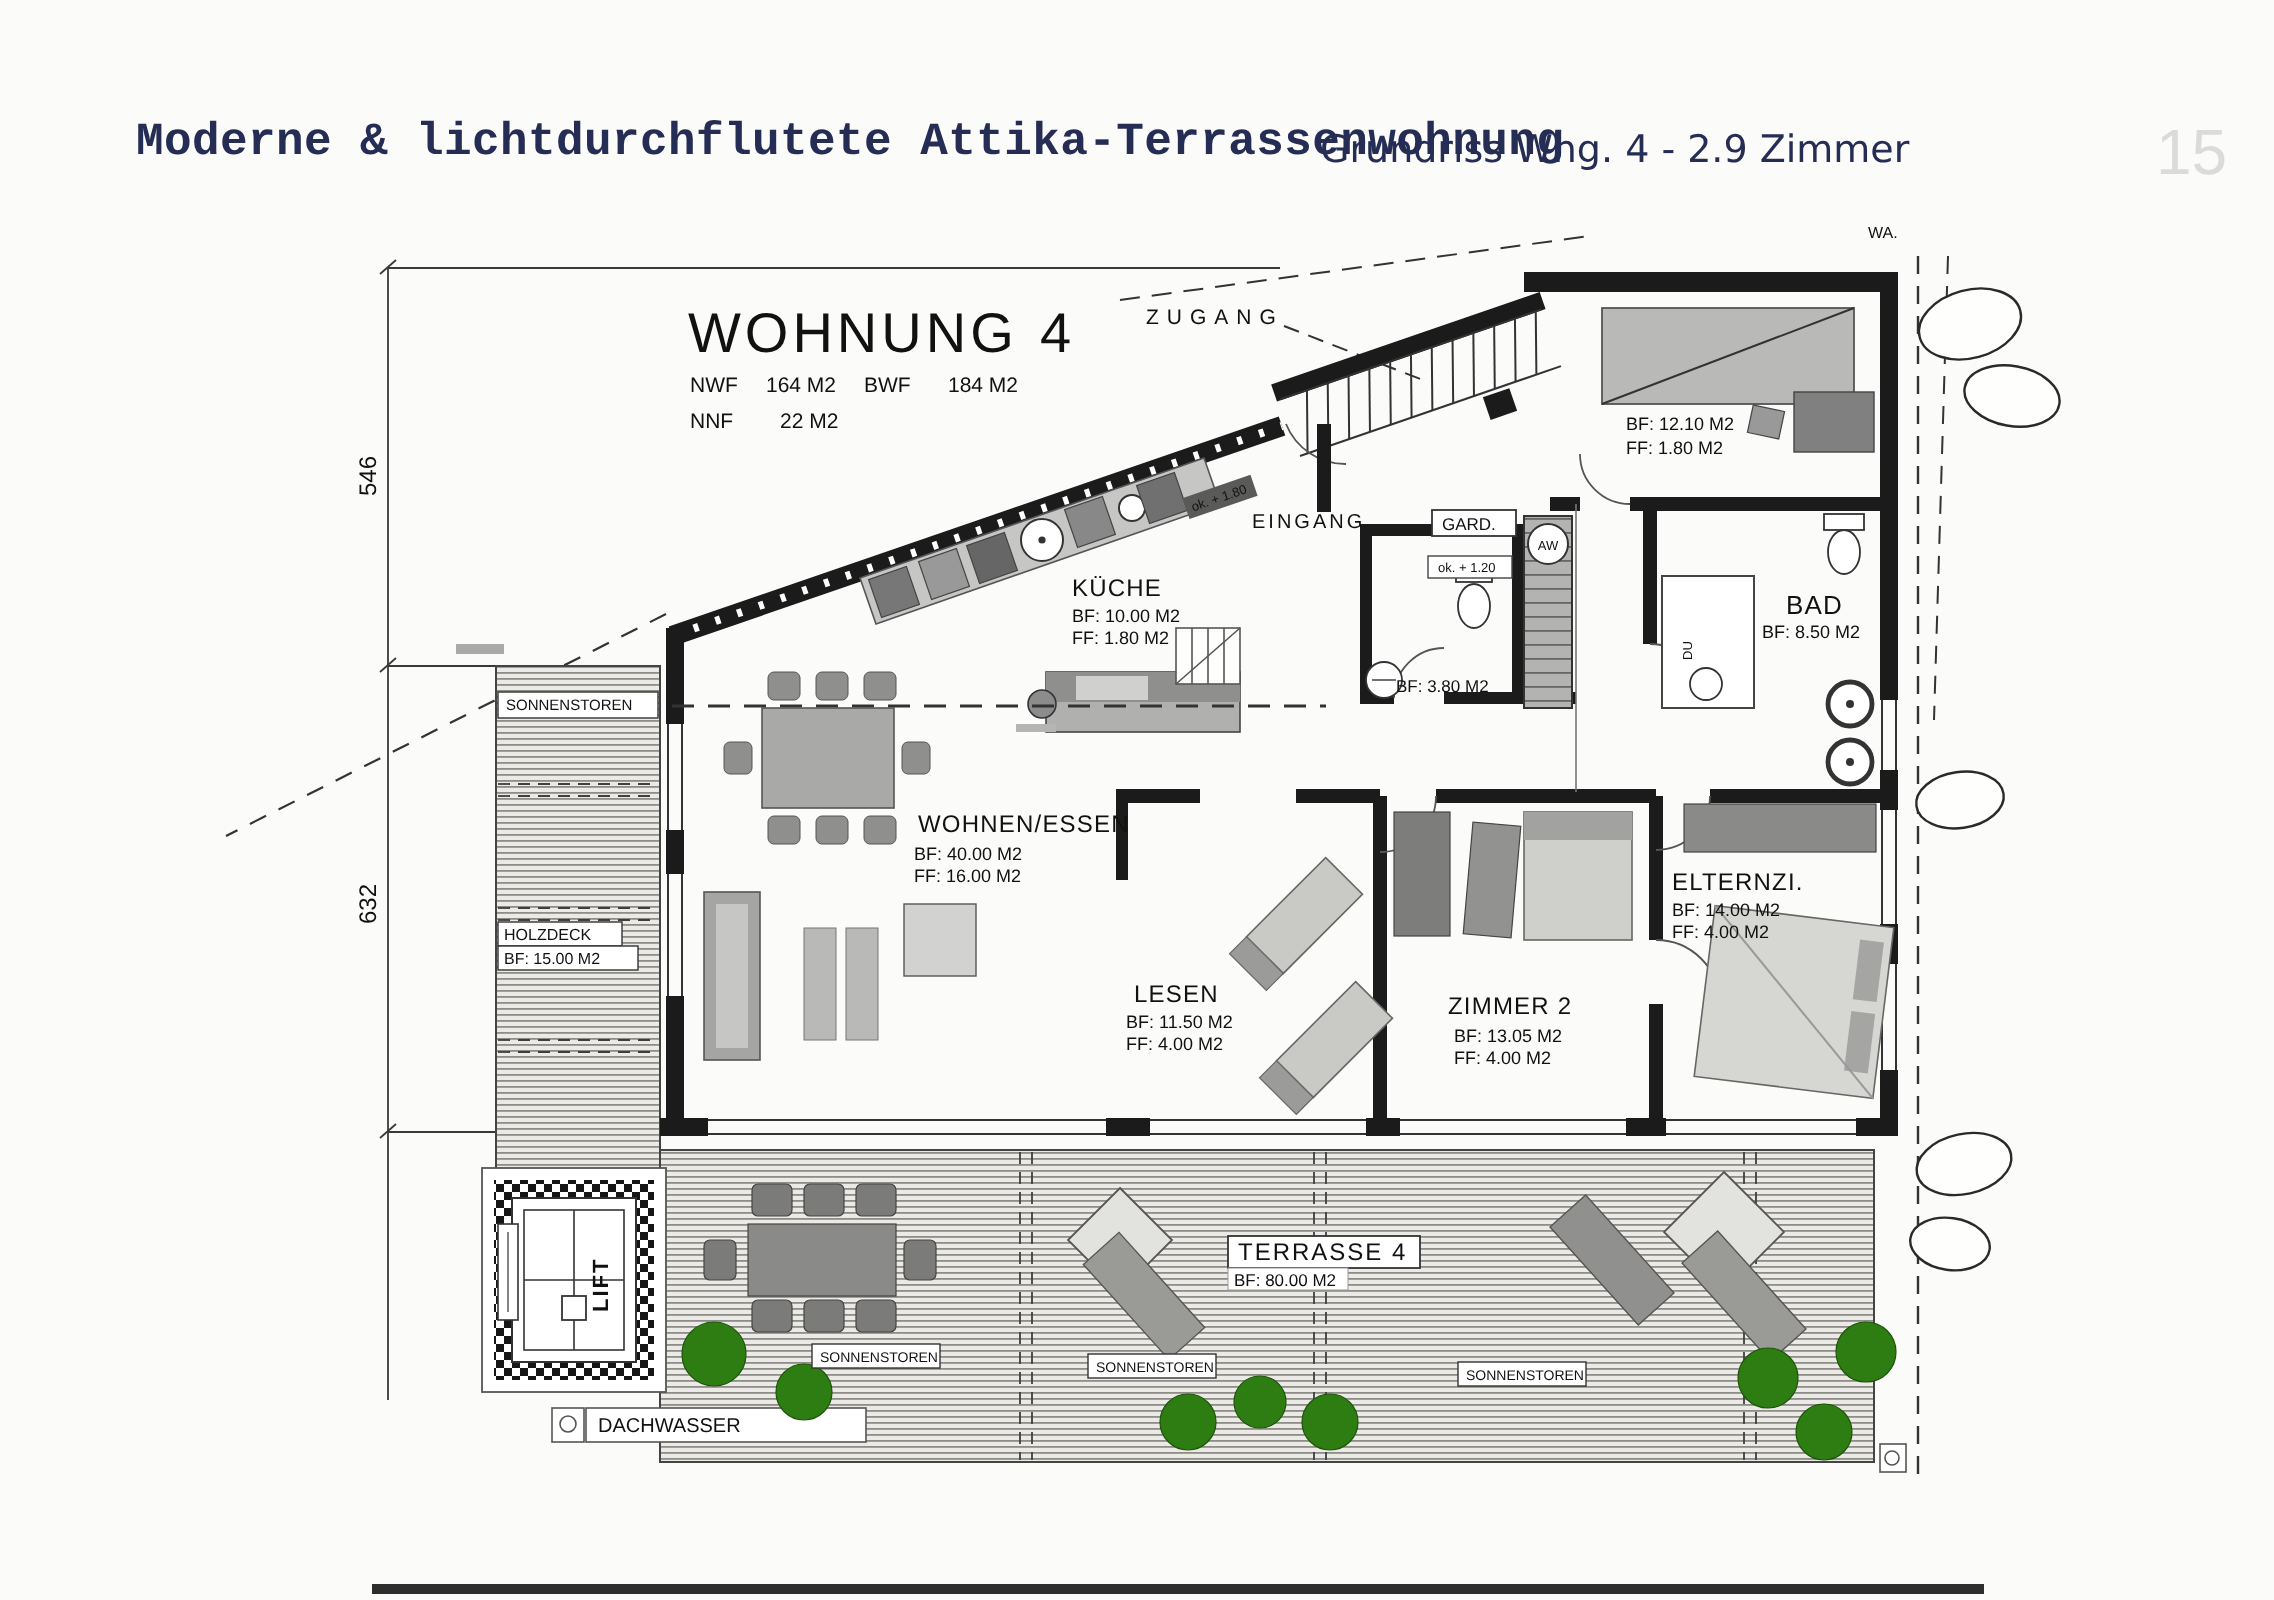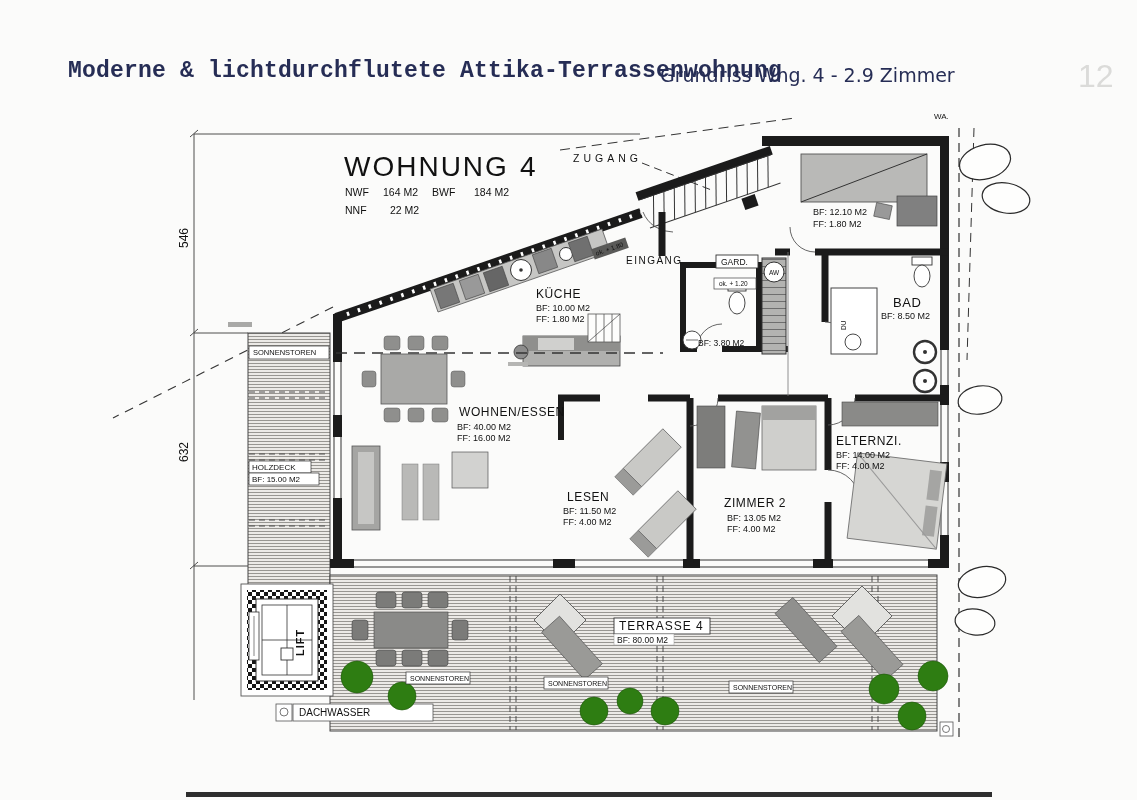--- a/index.html
+++ b/index.html
@@ -17,21 +17,21 @@
   .bf{font-size:9px;}
   .sm{font-size:8.5px;}
   .tiny{font-size:6.5px;}
   .dim{font-size:12px;}
 </style>
 </head>
 <body>
 
 <div class="hdr-title">Moderne &amp; lichtdurchflutete Attika-Terrassenwohnung</div>
 <div class="hdr-sub">Grundriss Whg. 4 - 2.9 Zimmer</div>
-<div class="hdr-page">12</div>
+<div class="hdr-page">15</div>
 
 <svg width="1137" height="800" viewBox="0 0 1137 800">
   <defs>
     <pattern id="deck" width="4" height="3" patternUnits="userSpaceOnUse">
       <rect width="4" height="3" fill="#eceae7"></rect>
         <rect width="4" height="0.9" fill="#8f8d88"></rect>
     </pattern>
     <pattern id="check" width="8" height="8" patternUnits="userSpaceOnUse">
       <rect width="8" height="8" fill="#fff"></rect>
         <rect width="4" height="4" fill="#161616"></rect>

